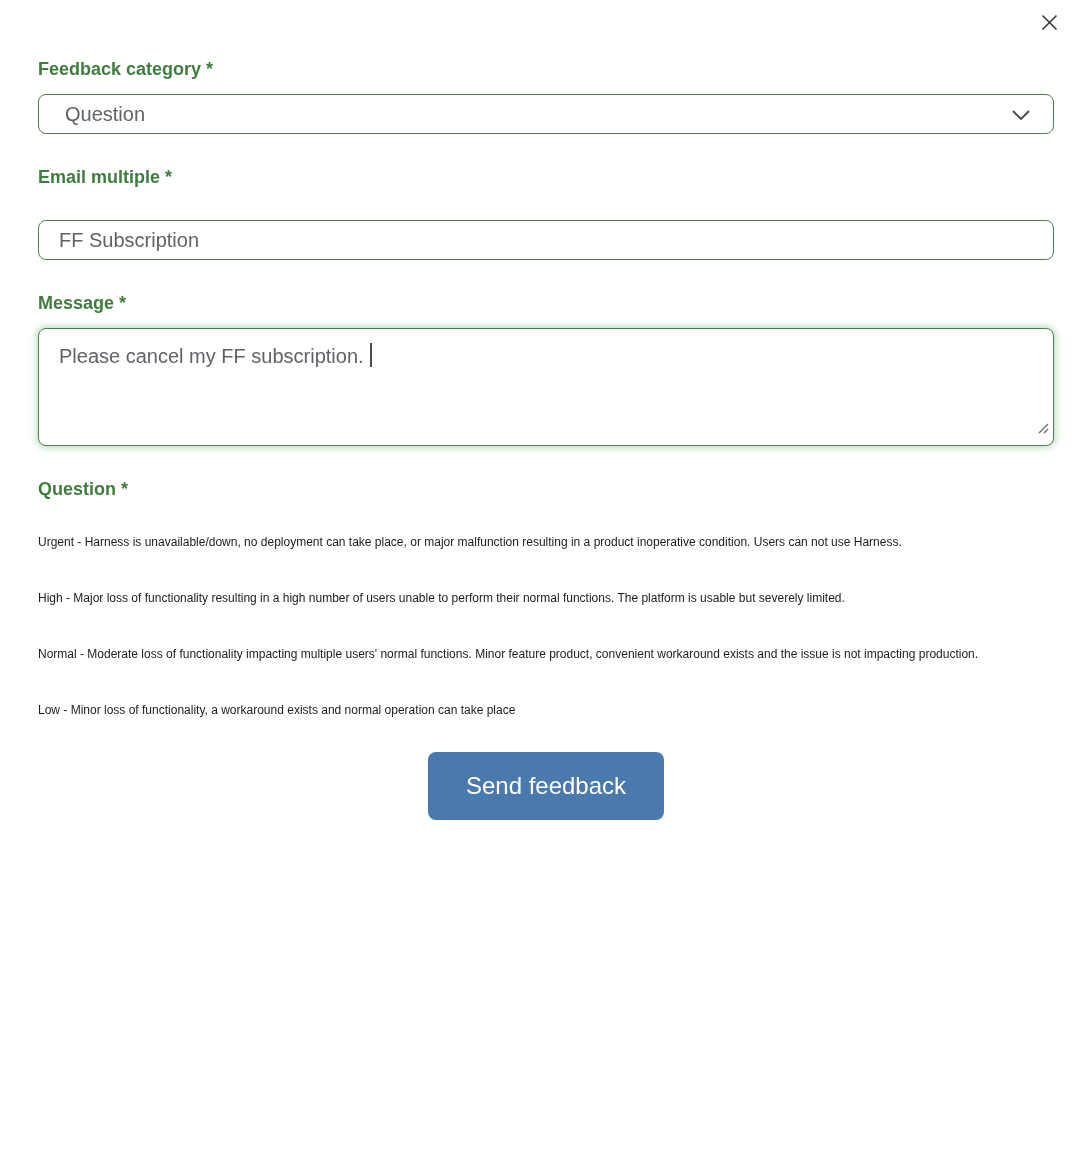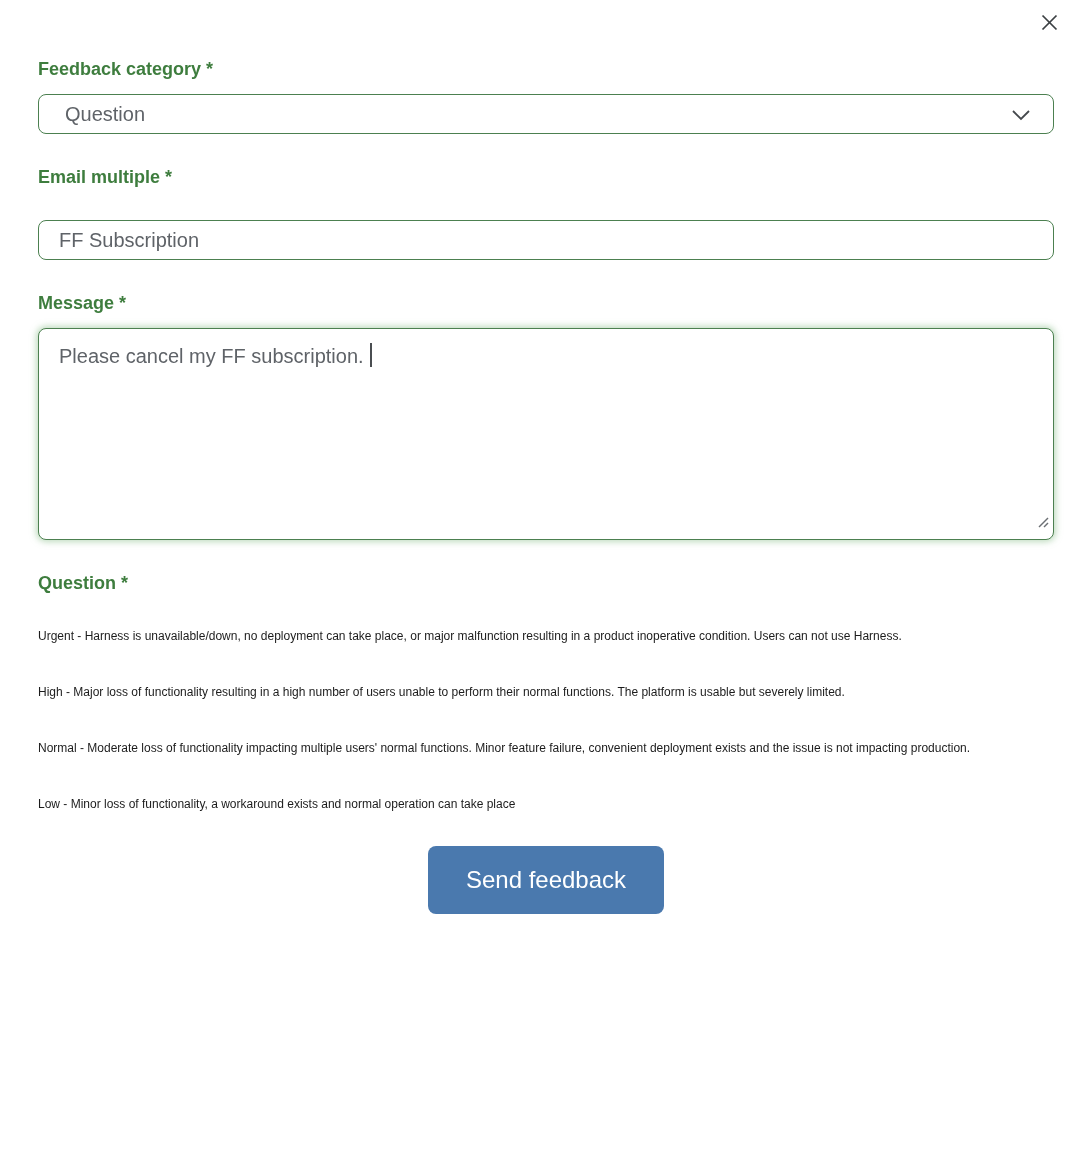--- a/index.html
+++ b/index.html
@@ -57,21 +57,21 @@
     padding: 0 22px 0 26px;
     cursor: pointer;
   }
   .text-input {
     padding: 0 20px;
     outline: none;
   }
   .textarea-box {
     position: relative;
     width: 100%;
-    height: 212px;
+    height: 118px;
     border: 1.5px solid #4c8050;
     border-radius: 8px;
     box-shadow: 0 0 6px 2px rgba(141, 191, 141, 0.55);
     padding: 13px 20px;
     font-size: 20px;
     line-height: 28px;
     color: #5f6368;
     background: #ffffff;
     cursor: text;
   }
@@ -158,21 +158,21 @@
     </div>
   </div>
 
   <div class="field-group last">
     <label class="field-label"><span>Question</span> <span>*</span></label>
   </div>
 
   <div class="help">
     <p>Urgent - Harness is unavailable/down, no deployment can take place, or major malfunction resulting in a product inoperative condition. Users can not use Harness.</p>
     <p>High - Major loss of functionality resulting in a high number of users unable to perform their normal functions. The platform is usable but severely limited.</p>
-    <p>Normal - Moderate loss of functionality impacting multiple users' normal functions. Minor feature failure, convenient deployment exists and the issue is not impacting production.</p>
+    <p>Normal - Moderate loss of functionality impacting multiple users' normal functions. Minor feature product, convenient workaround exists and the issue is not impacting production.</p>
     <p>Low - Minor loss of functionality, a workaround exists and normal operation can take place</p>
   </div>
 
   <div class="button-row">
     <button class="submit-btn">Send feedback</button>
   </div>
 
 </div>
 
 </body></html>

